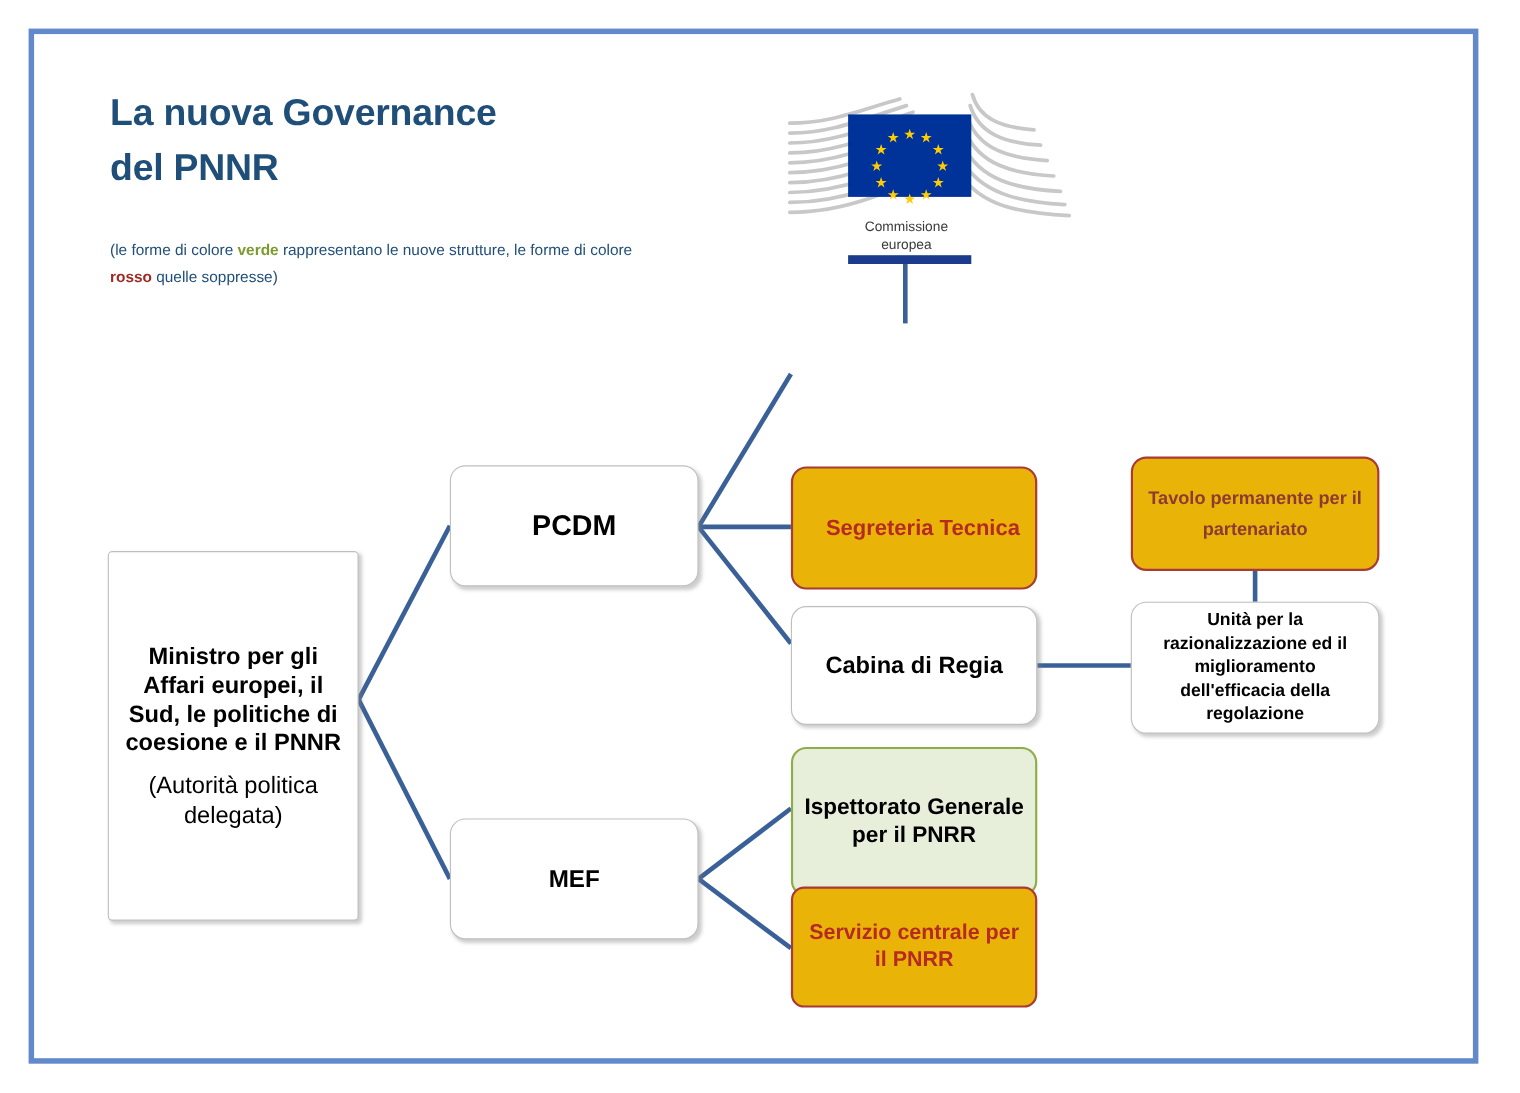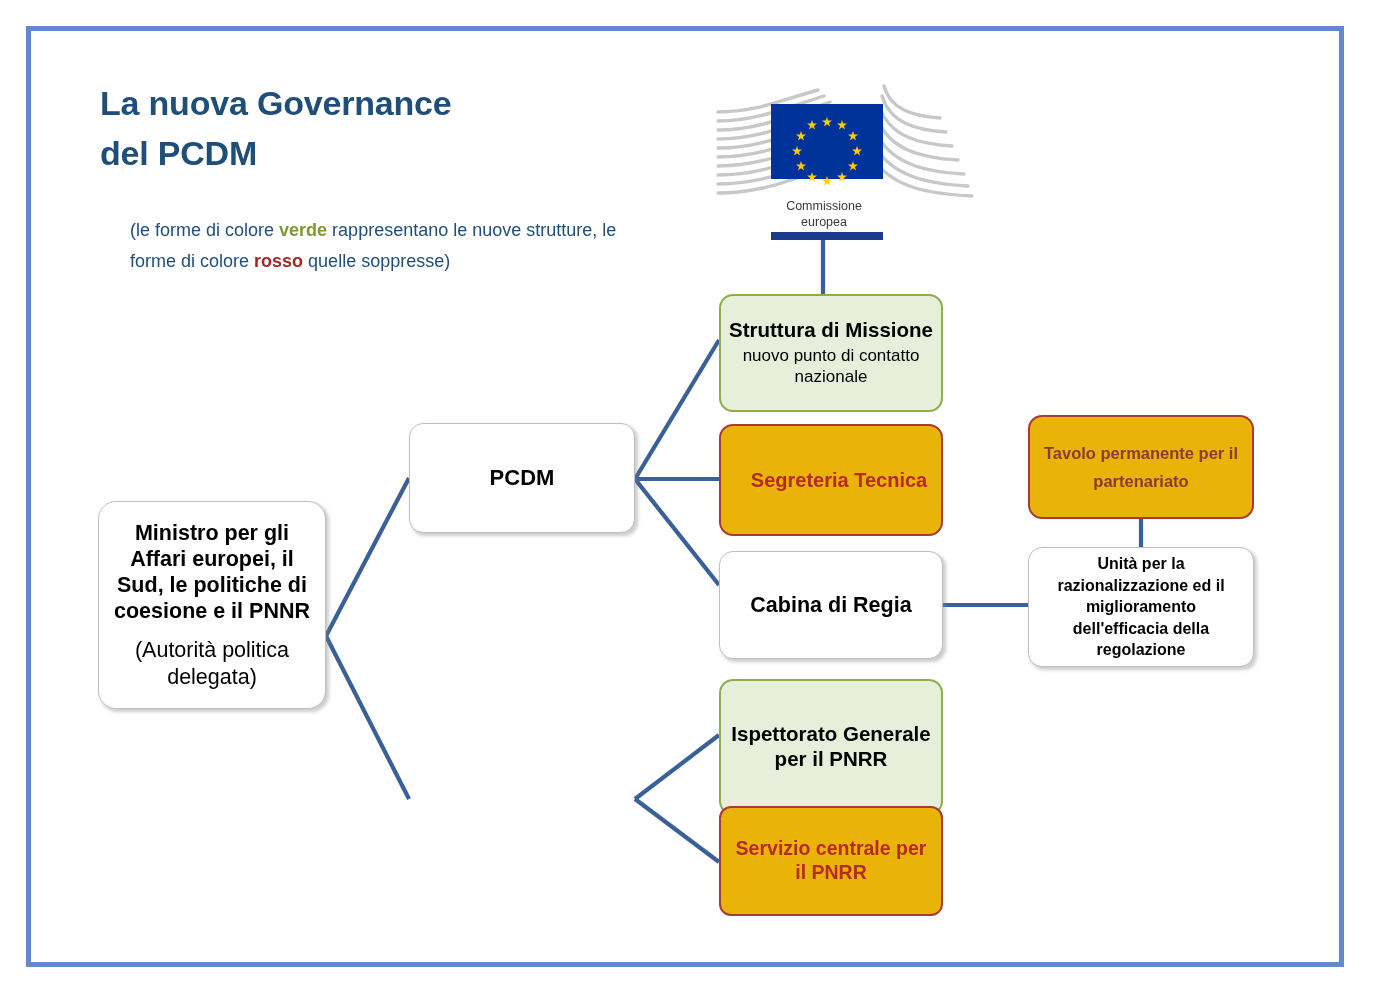--- a/index.html
+++ b/index.html
@@ -39,24 +39,23 @@
     font-weight: bold;
     line-height: 1.48;
     color: #1F4E79;
     letter-spacing: -0.2px;
   }
   #subtitle {
     position: absolute;
     left: 100px;
     top: 215px;
     width: 490px;
-    font-size: 18px;
+    font-size: 14px;
     line-height: 1.72;
     color: #1F4E79;
-    margin-left: 30px;
   }
   #subtitle .green {
     color: #7D9A2E;
     font-weight: bold;
   }
   #subtitle .red {
     color: #9E2A26;
     font-weight: bold;
   }
   
@@ -100,31 +99,31 @@
     color: #000000;
   }
   
   .node.red {
     background: #eab308;
     border: 2.6px solid #A83B35;
     color: #B52B22;
   }
   
   #node-ministro {
-    left: 98px;  top: 501px;  width: 228px; height: 208px;
-    border-radius: 18px;
+    left: 98px;  top: 501px;  width: 228px; height: 336px;
+    border-radius: 4px;
     padding: 6px 12px;
   }
   #node-ministro .t1 { font-size: 21.5px; }
   #node-ministro .t2 { font-size: 21.5px; margin-top: 13px; }
 
   #node-pcdm {
     left: 409px; top: 423px; width: 226px; height: 110px;
   }
-  #node-pcdm .t1 { font-size: 22px; }
+  #node-pcdm .t1 { font-size: 26px; }
 
   #node-mef {
     left: 409px; top: 744px; width: 226px; height: 110px;
   }
   #node-mef .t1 { font-size: 22px; }
 
   #node-struttura {
     left: 719px; top: 294px; width: 224px; height: 118px;
     padding: 4px 6px;
   }
@@ -190,21 +189,21 @@
 </style>
 </head>
 <body>
 
 <div id="canvas">
 
   <div id="frame"></div>
 
   <div id="title">
     <div>La nuova Governance</div>
-    <div>del PCDM</div>
+    <div>del PNNR</div>
   </div>
 
   <div id="subtitle">
     <span>(le forme di colore </span><span class="green">verde</span><span> rappresentano le nuove strutture, le forme di colore </span><span class="red">rosso</span><span> quelle soppresse)</span>
   </div>
 
   <svg id="links" viewBox="0 0 1382 994" xmlns="http://www.w3.org/2000/svg">
     <g stroke="#3A6098" stroke-width="4.2" fill="none" stroke-linecap="butt">
 
       <line x1="823" y1="238" x2="823" y2="294"></line>
@@ -278,25 +277,24 @@
 
   <div class="node white" id="node-ministro">
     <div class="t1">Ministro per gli Affari europei, il Sud, le politiche di coesione e il PNNR</div>
     <div class="t2">(Autorità politica delegata)</div>
   </div>
 
   <div class="node white" id="node-pcdm">
     <div class="t1">PCDM</div>
   </div>
 
-
-  <div class="node green" id="node-struttura">
-    <div class="t1">Struttura di Missione</div>
-    <div class="t2">nuovo punto di contatto nazionale</div>
-  </div>
+  <div class="node white" id="node-mef">
+    <div class="t1">MEF</div>
+  </div>
+
 
   <div class="node red" id="node-segreteria">
     <div class="t1">Segreteria Tecnica</div>
   </div>
 
   <div class="node white" id="node-cabina">
     <div class="t1">Cabina di Regia</div>
   </div>
 
   <div class="node green" id="node-ispettorato">

